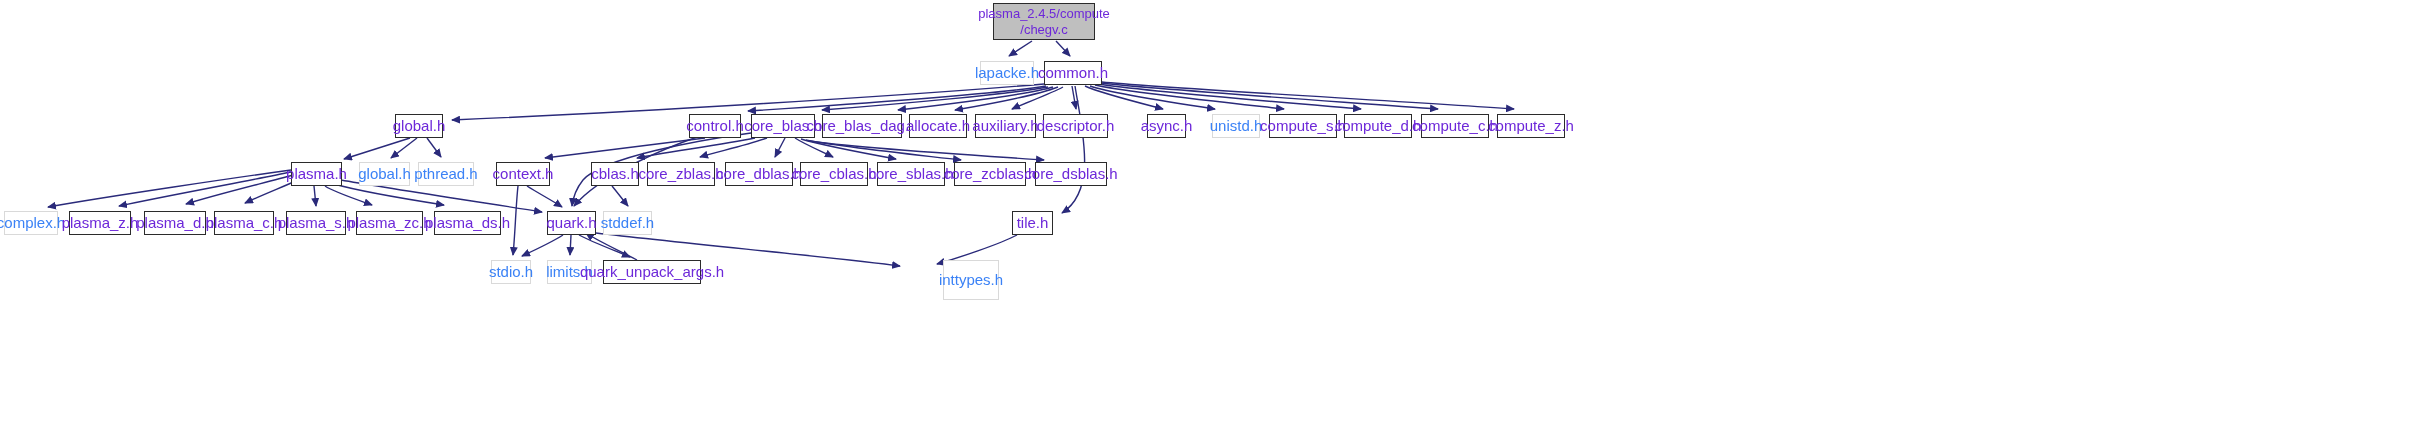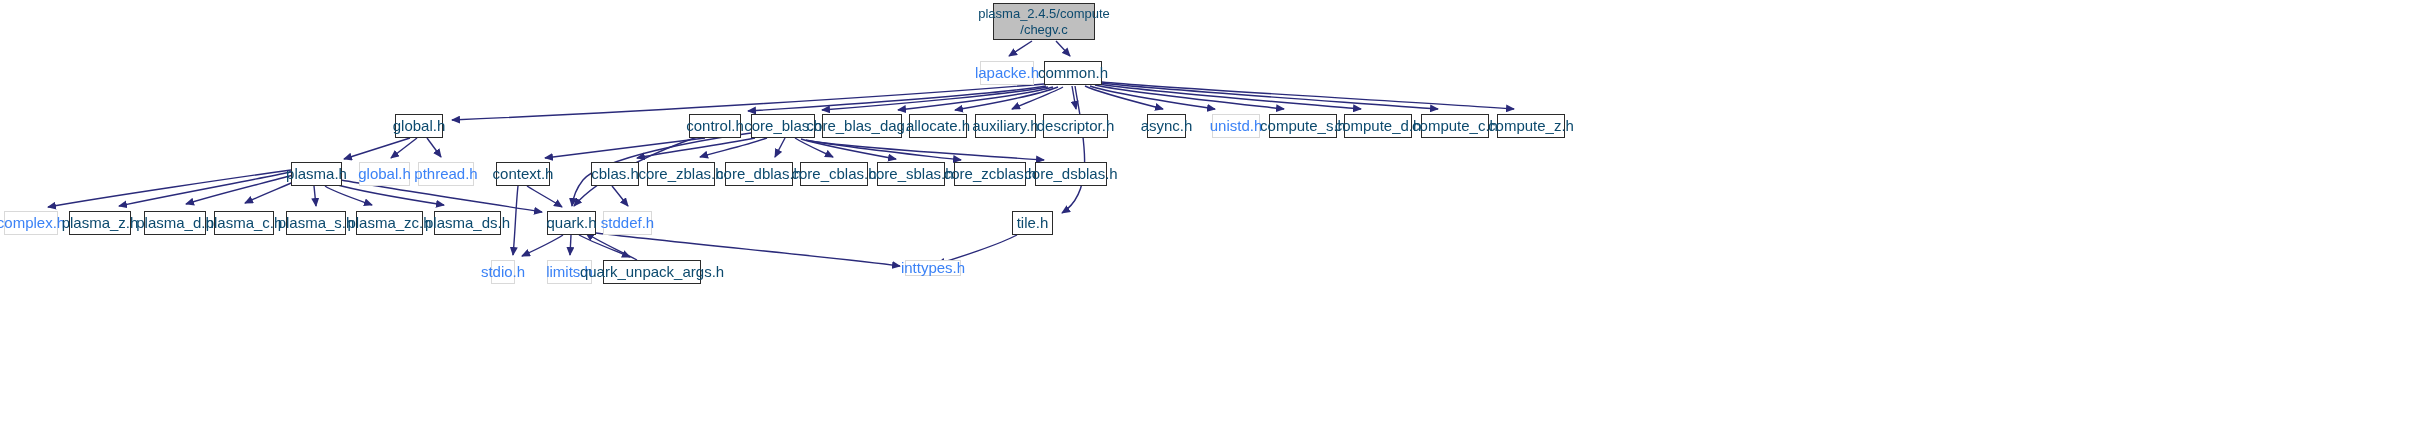--- a/index.html
+++ b/index.html
@@ -25,21 +25,21 @@
   }
   .node {
     position: absolute;
     box-sizing: border-box;
     display: flex;
     align-items: center;
     justify-content: center;
     text-align: center;
     background: #ffffff;
     border: 1px solid #000000;
-    color: #0c4a6e;
+    color: #6d28d9;
     font-size: 15px;
     line-height: 1.18;
     white-space: pre-line;
     letter-spacing: 0px;
   }
   
   .node.dark  { border: 1.6px solid #2b2b2b; }
   .node.light { border: 1.4px solid #d9d9d9; color: #3b82f6; }
   .node.root  { background: #bfbfbf; border: 1.6px solid #2b2b2b; }
 </style>
@@ -145,17 +145,17 @@
     <div class="node light" style="left: 4px; top: 211px; width: 54px; height: 24px;">complex.h</div>
     <div class="node dark" style="left: 69px; top: 211px; width: 62px; height: 24px;">plasma_z.h</div>
     <div class="node dark" style="left: 144px; top: 211px; width: 62px; height: 24px;">plasma_d.h</div>
     <div class="node dark" style="left: 214px; top: 211px; width: 60px; height: 24px;">plasma_c.h</div>
     <div class="node dark" style="left: 286px; top: 211px; width: 60px; height: 24px;">plasma_s.h</div>
     <div class="node dark" style="left: 356px; top: 211px; width: 67px; height: 24px;">plasma_zc.h</div>
     <div class="node dark" style="left: 434px; top: 211px; width: 67px; height: 24px;">plasma_ds.h</div>
     <div class="node dark" style="left: 547px; top: 211px; width: 49px; height: 24px;">quark.h</div>
     <div class="node light" style="left: 603px; top: 211px; width: 49px; height: 24px;">stddef.h</div>
     <div class="node dark" style="left: 1012px; top: 211px; width: 41px; height: 24px;">tile.h</div>
-    <div class="node light" style="left: 491px; top: 260px; width: 24px; height: 24px;">stdio.h</div>
+    <div class="node light" style="left: 491px; top: 260px; width: 40px; height: 24px;">stdio.h</div>
     <div class="node light" style="left: 547px; top: 260px; width: 45px; height: 24px;">limits.h</div>
     <div class="node dark" style="left: 603px; top: 260px; width: 98px; height: 24px;">quark_unpack_args.h</div>
-    <div class="node light" style="left: 905px; top: 260px; width: 56px; height: 16px;">inttypes.h</div>
+    <div class="node light" style="left: 943px; top: 260px; width: 56px; height: 40px;">inttypes.h</div>
   </div>
 
 </body></html>

